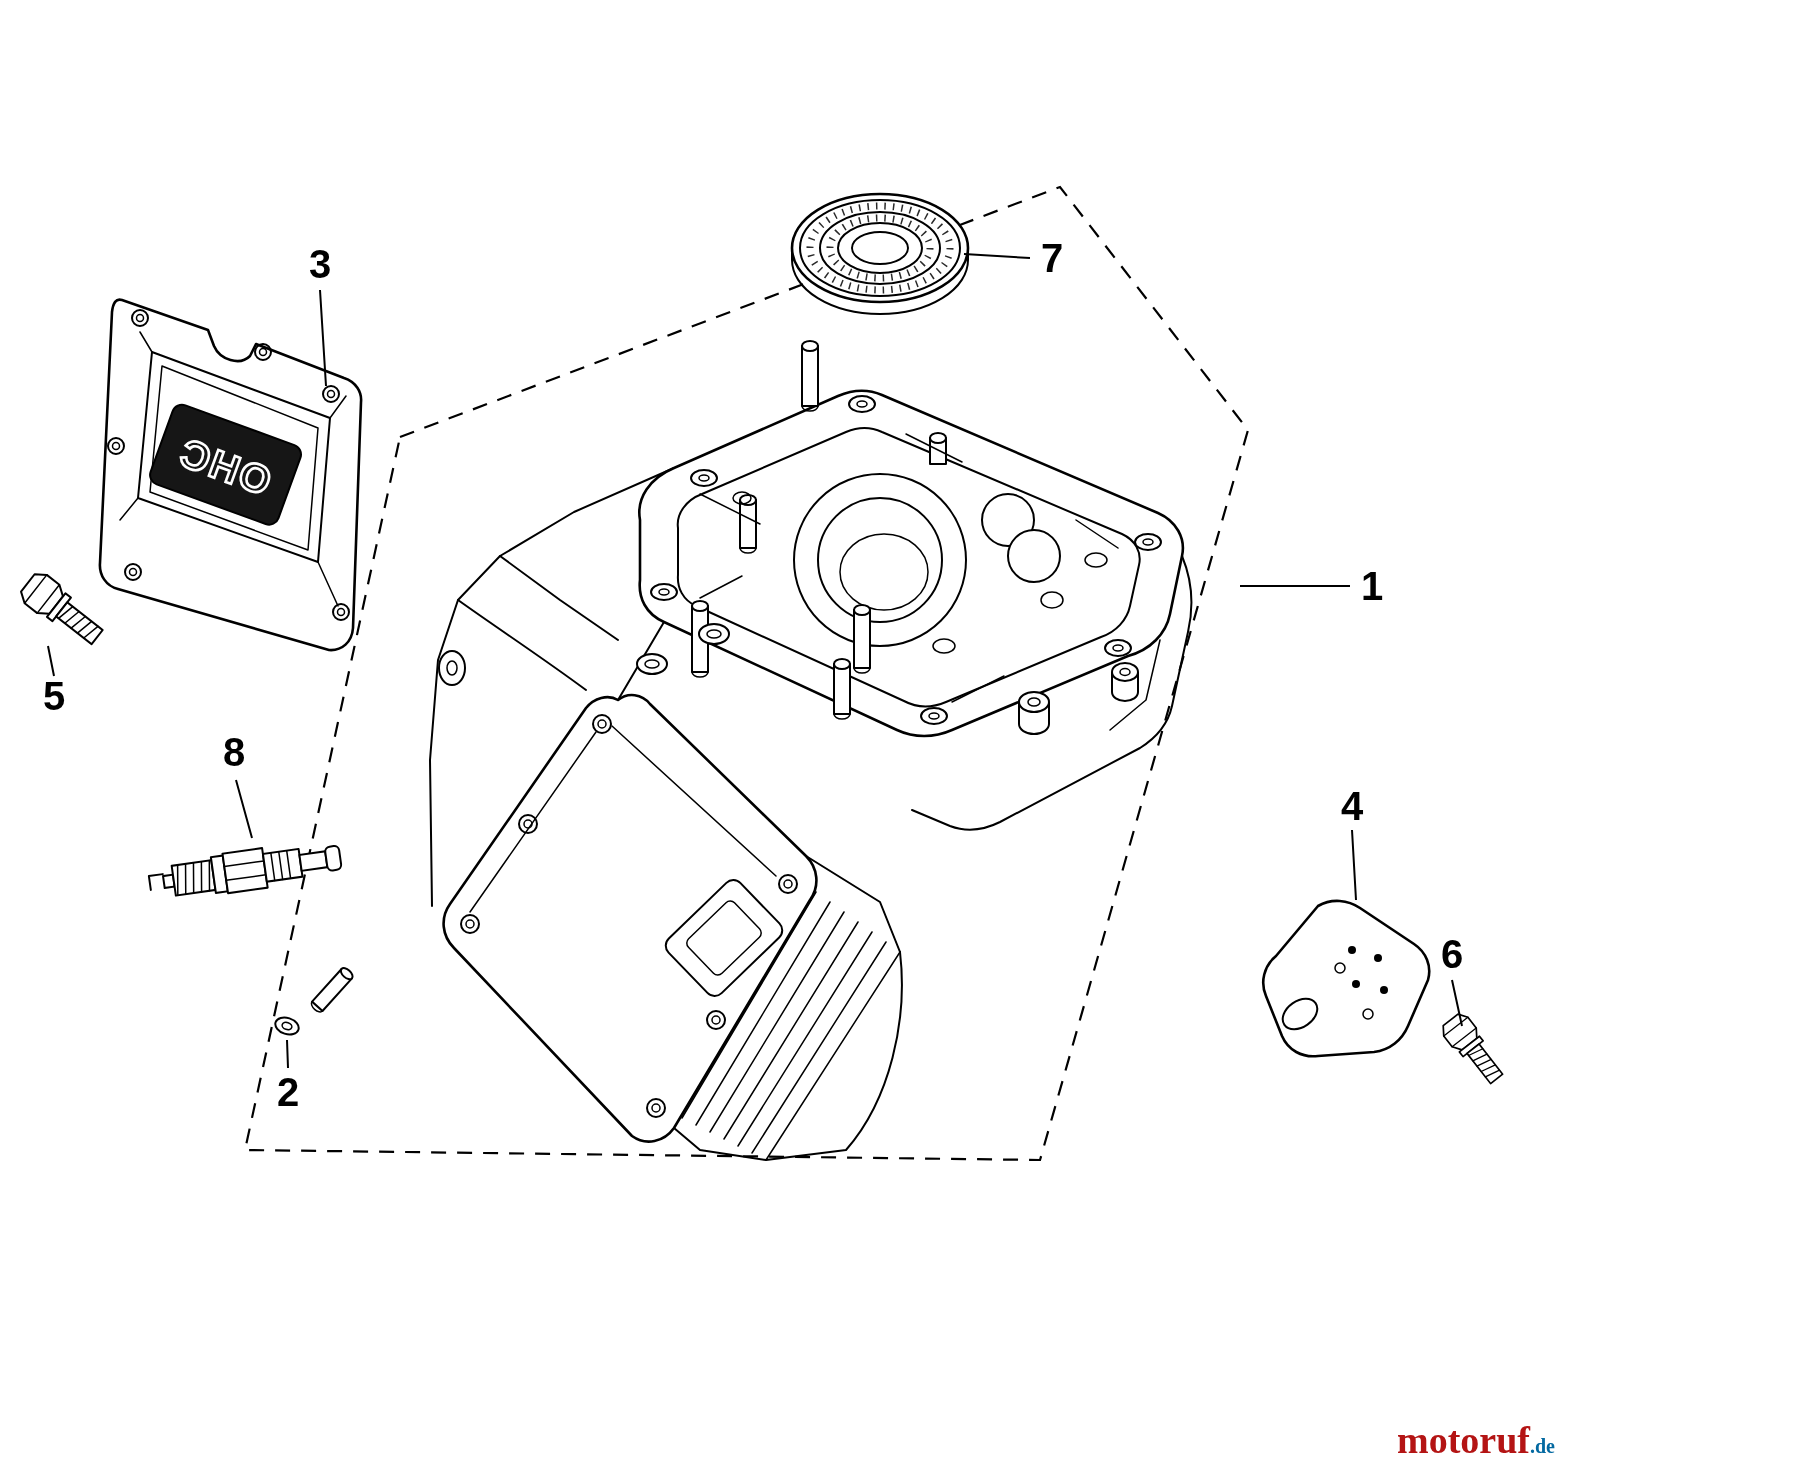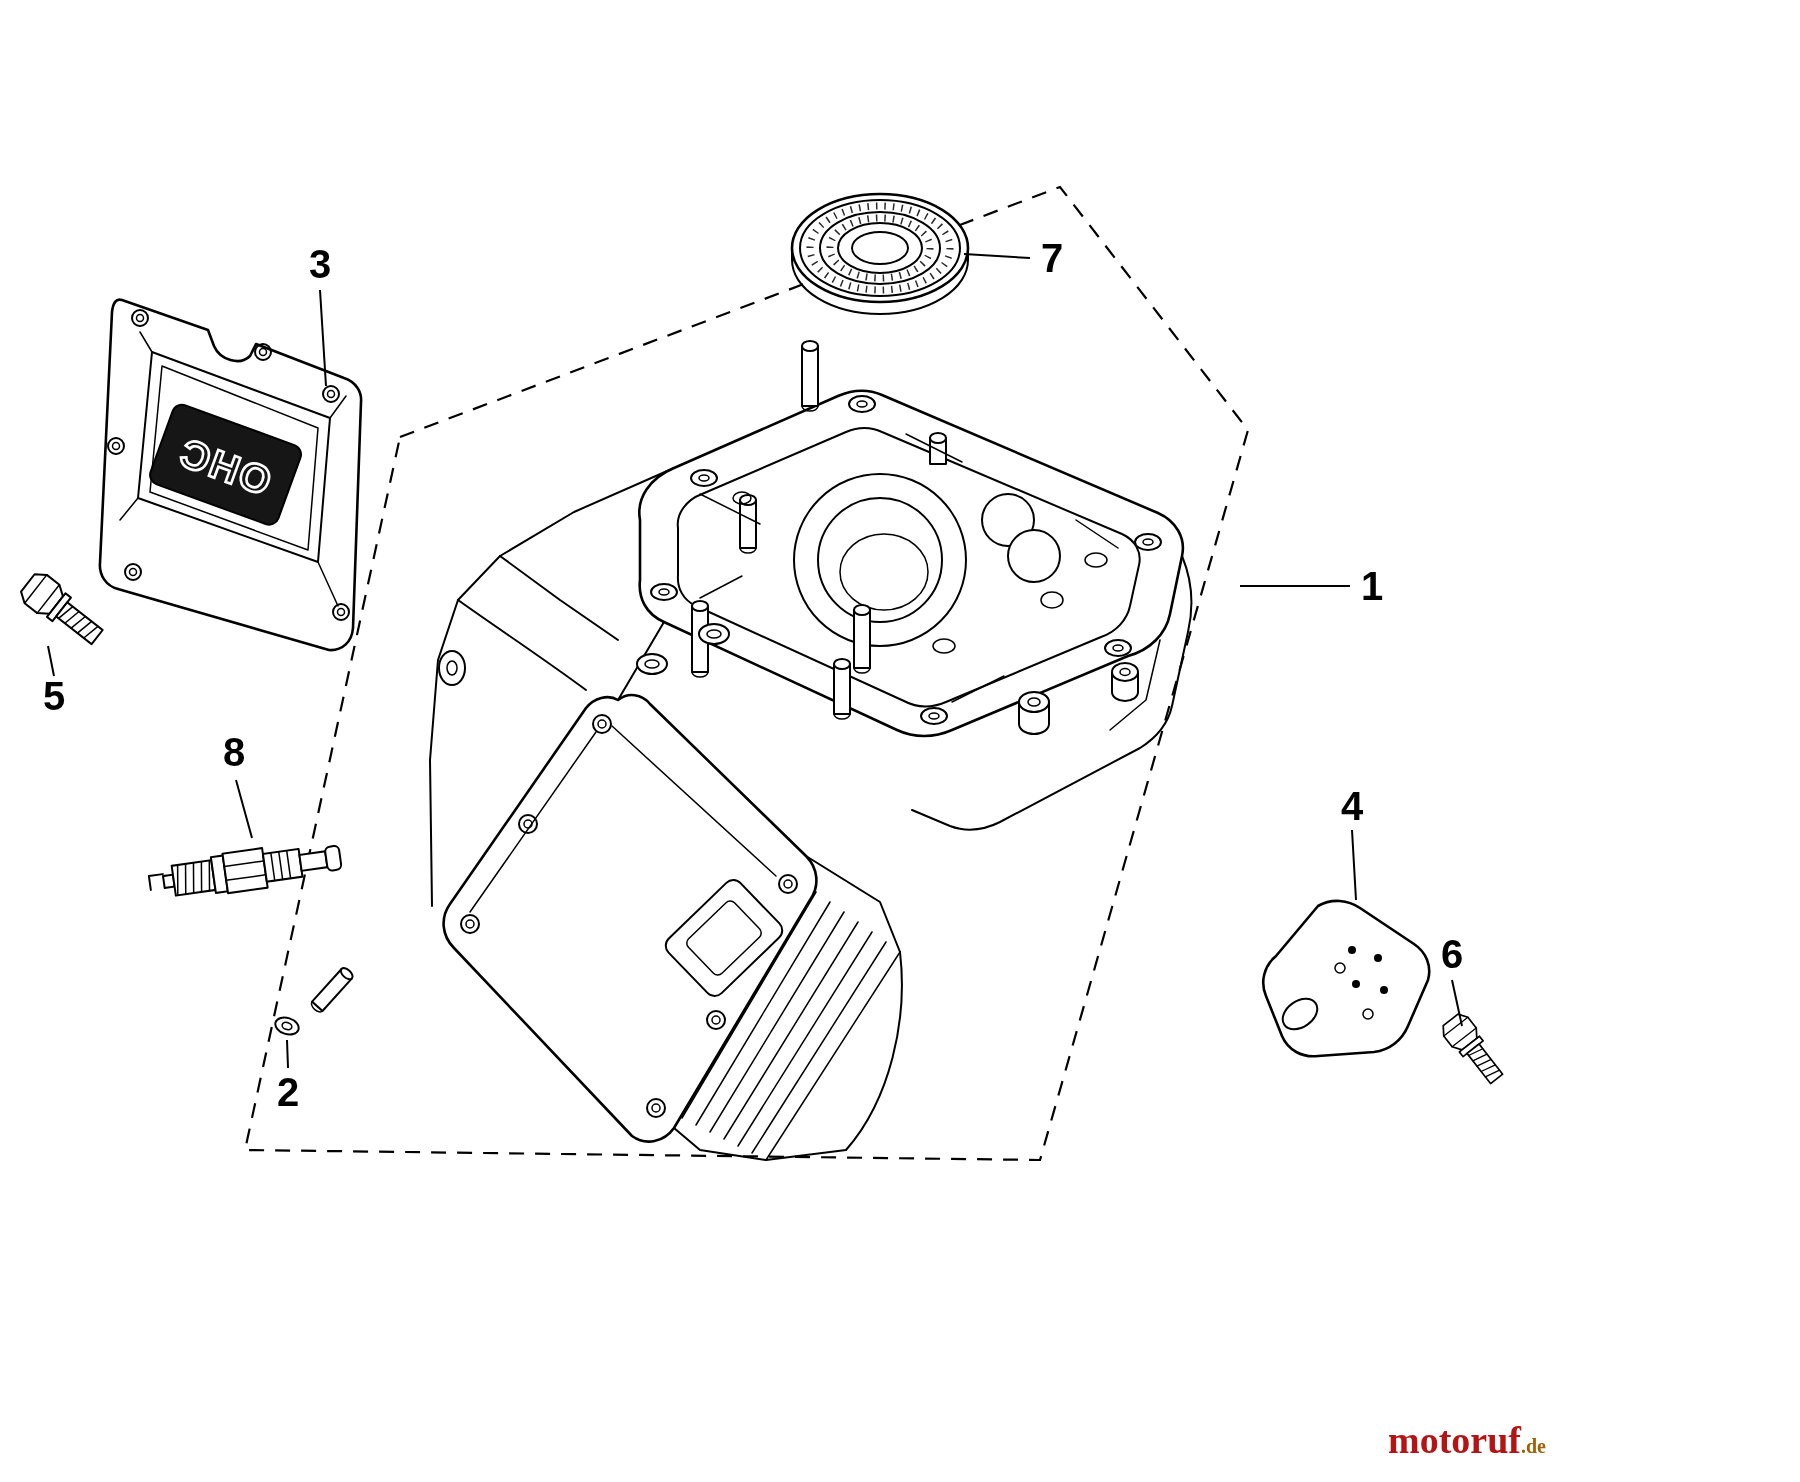--- a/index.html
+++ b/index.html
@@ -11,22 +11,22 @@
   .o2 {fill:#ffffff;stroke:#000;stroke-width:2;stroke-linejoin:round;}
   .l  {fill:none;stroke:#000;stroke-width:2;stroke-linejoin:round;stroke-linecap:round;}
   .lt {fill:none;stroke:#000;stroke-width:1.5;stroke-linejoin:round;stroke-linecap:round;}
   .dash{fill:none;stroke:#000;stroke-width:2.2;stroke-dasharray:15 11;}
   .lead{fill:none;stroke:#000;stroke-width:2;}
   .num{font:700 40px "Liberation Sans",sans-serif;fill:#000;}
   .dk {fill:#161616;stroke:#000;stroke-width:2;}
   .logo-txt{font:700 40px "Liberation Sans",sans-serif;fill:none;stroke:#fff;stroke-width:2.6;letter-spacing:2px;}
   .stip{fill:none;stroke:#2a2a2a;stroke-width:7;stroke-dasharray:1.5 7;}
   .watermark{position:absolute;left:1388px;top:1418px;font-family:"Liberation Serif",serif;font-weight:bold;white-space:nowrap;}
-  .wm-main{color:#b41414;font-size:38px;}
-  .wm-tld{color:#a16207;font-size:20px;}
+  .wm-main{color:#b41414;font-size:38px;margin-left:9px;}
+  .wm-tld{color:#0369a1;font-size:20px;}
 </style>
 </head>
 <body>
 
 <div class="stage">
 <svg width="1800" height="1482" viewBox="0 0 1800 1482">
 
   <polygon class="dash" points="400,437 1060,187 1248,430 1040,1160 245,1150"></polygon>
 
   <g>

